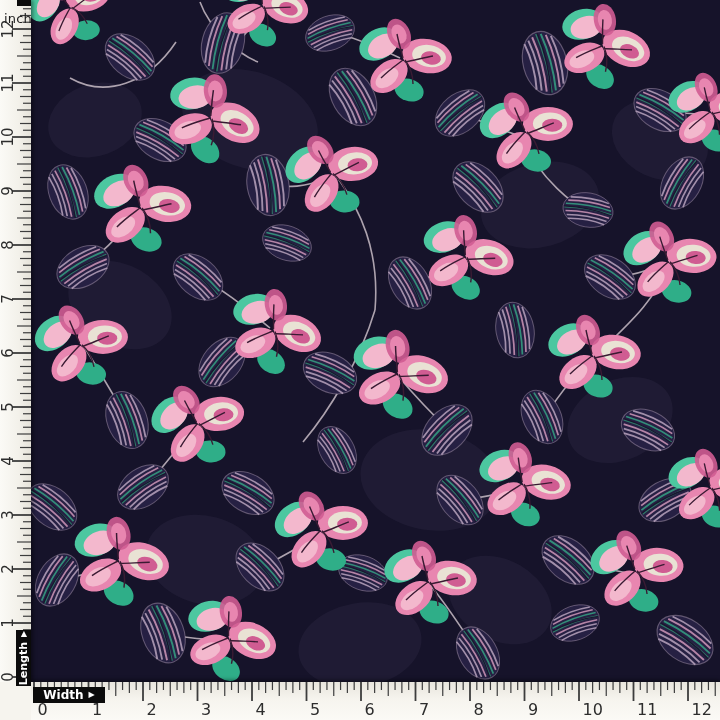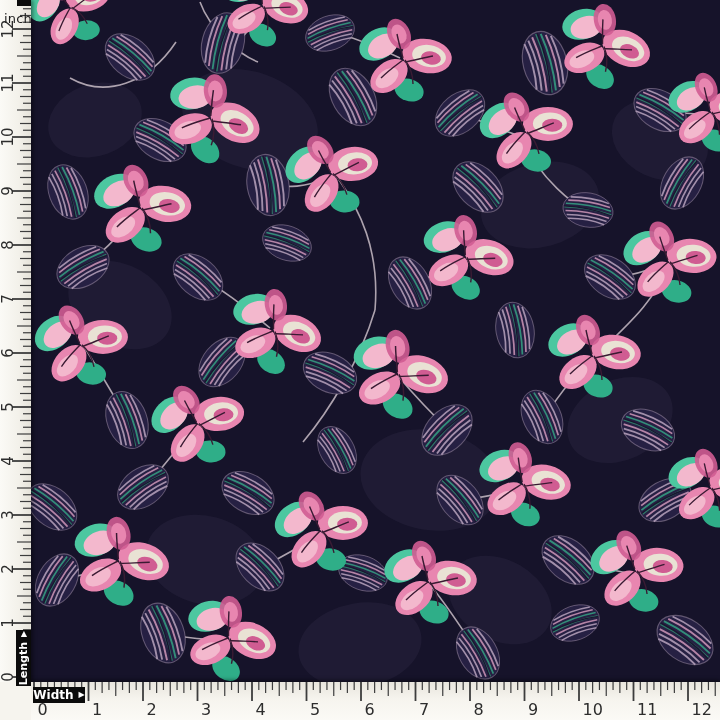--- a/index.html
+++ b/index.html
@@ -27,21 +27,21 @@
   }
   .unit-label{
     position:absolute;left:4px;top:11px;font-size:13px;color:#1d1d1d;
     letter-spacing:0.2px;z-index:4;white-space:nowrap;
   }
   .label-box{
     position:absolute;background:#0b0b0b;color:#ffffff;z-index:5;
     display:flex;align-items:center;justify-content:center;gap:5px;
     font-weight:bold;
   }
-  .width-box{left:33px;top:687px;width:52px;height:16px;font-size:12px;}
+  .width-box{left:33px;top:687px;width:72px;height:16px;font-size:12px;}
   .length-box{
     left:16px;top:630px;width:56px;height:15px;font-size:11px;
     transform:rotate(-90deg) translate(-56px,0);transform-origin:0 0;
   }
   .label-box .arrow{font-size:8px;line-height:1;}
   .endcap{position:absolute;left:17px;top:0;width:14px;height:6px;background:#0b0b0b;z-index:5;}
   text.tick-num{fill:#2d2d2d;font-family:"DejaVu Sans","Liberation Sans",sans-serif;}
 </style>
 </head>
 <body>

